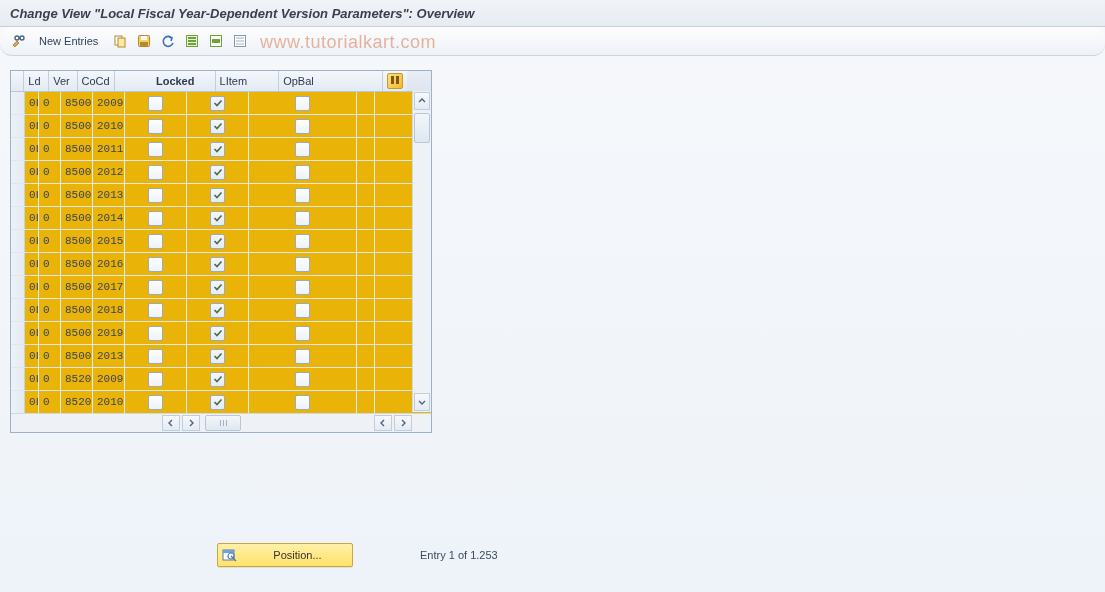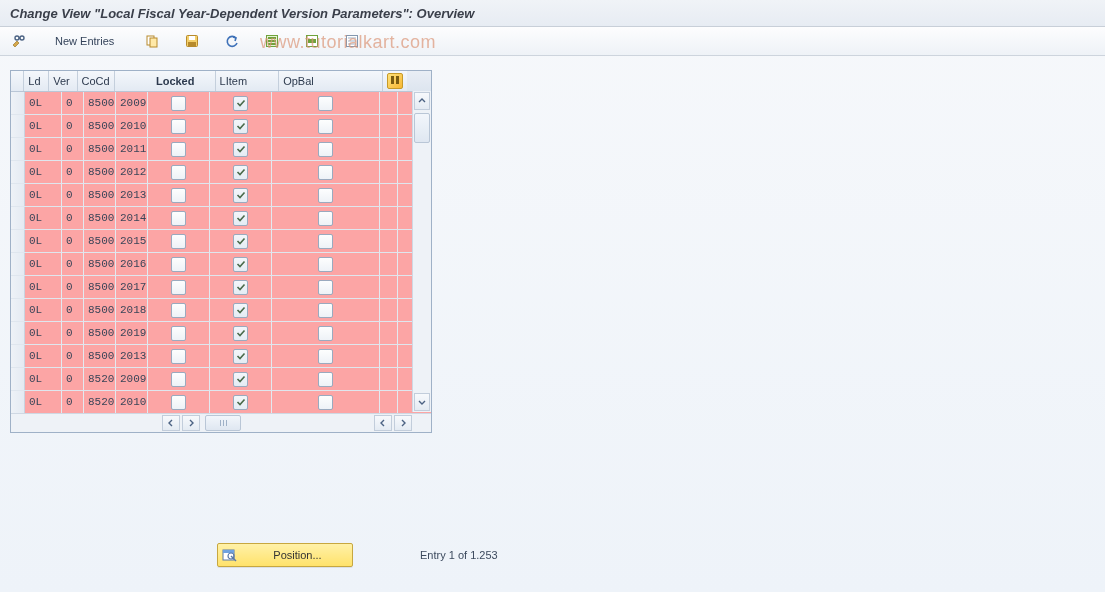--- a/index.html
+++ b/index.html
@@ -1,26 +1,26 @@
 <!DOCTYPE html>
 <html><head>
 <meta charset="utf-8">
 <style>
   html,body{margin:0;padding:0;font-family:Arial,Helvetica,sans-serif;font-size:11px;color:#333;}
   body{background:linear-gradient(to bottom,#f6f8fb 0%,#eef3f9 100%);width:1105px;height:592px;overflow:hidden;position:relative;}
   
   .titlebar{background:linear-gradient(to bottom,#f0f3f7,#e7ecf3);border-bottom:1px solid #c8cfd8;height:26px;display:flex;align-items:center;padding:0 10px;}
   .titlebar h1{font-size:13px;font-style:italic;font-weight:bold;margin:0;color:#3a3f4a;}
   
-  .toolbar{background:linear-gradient(to bottom,#fdfdfe,#eef2f7);border-bottom:1px solid #cdd4dd;height:28px;display:flex;align-items:center;padding:0 8px;gap:18px;}
+  .toolbar{background:linear-gradient(to bottom,#fdfdfe,#eef2f7);border-bottom:1px solid #cdd4dd;height:28px;display:flex;align-items:center;padding:0 8px;gap:2px;border-radius:12px;}
   .tb-btn{display:inline-flex;align-items:center;justify-content:center;width:20px;height:20px;border:1px solid transparent;border-radius:3px;cursor:pointer;}
   .new-entries{font-size:11px;color:#34435a;padding:0 6px;height:20px;display:inline-flex;align-items:center;border:1px solid transparent;border-radius:3px;cursor:pointer;margin-right:2px;}
   .watermark{position:absolute;top:32px;left:260px;font-size:18px;color:rgba(220,150,120,0.7);font-family:Arial,sans-serif;letter-spacing:0.5px;pointer-events:none;}
   
-  .tablewrap{margin:14px 0 0 10px;border:1px solid #9fb1c7;background:#fca5a5;width:420px;position:relative;}
+  .tablewrap{margin:14px 0 0 10px;border:1px solid #9fb1c7;background:#eab308;width:420px;position:relative;}
   .thead{display:flex;background:linear-gradient(to bottom,#f4f7fb,#e3eaf3);border-bottom:1px solid #b9c6d6;height:20px;}
   .th{border-right:1px solid #c4cfdc;display:flex;align-items:center;padding:0 4px;color:#2d3a4e;font-size:11px;white-space:nowrap;overflow:hidden;}
   .th-sel{width:14px;padding:0;}
   .th-ld{width:18px;}
   .th-ver{width:22px;}
   .th-cocd{width:32px;}
   .th-year{width:32px;margin-top:21px;}
   .th-locked{width:62px;justify-content:flex-start;font-weight:bold;}
   .th-litem{width:62px;justify-content:flex-start;}
   .th-opbal{width:108px;justify-content:flex-start;}
@@ -28,21 +28,21 @@
   .th-scroll{width:18px;border-right:none;background:linear-gradient(to bottom,#e9eef5,#dde5ef);}
   .confbtn{width:14px;height:14px;background:linear-gradient(135deg,#ffe27a,#f7b733);border:1px solid #c79a28;border-radius:2px;position:relative;}
   .confbtn:before,.confbtn:after{content:"";position:absolute;background:#7a5c10;}
   .confbtn:before{top:2px;left:3px;width:3px;height:8px;}
   .confbtn:after{top:2px;right:3px;width:3px;height:8px;}
   .tbody{}
   .tr{display:flex;height:22px;border-bottom:1px solid #dfe6ee;align-items:center;}
   .tr:last-child{border-bottom:none;}
   .td{border-right:1px solid #e3e9f0;display:flex;align-items:center;padding:0 4px;color:#3a4558;font-size:11px;height:100%;box-sizing:border-box;white-space:nowrap;overflow:hidden;}
   .td-sel{width:14px;padding:0;background:linear-gradient(to right,#eef2f7,#e4eaf2);border-right:1px solid #c9d3df;cursor:pointer;}
-  .td-ld{width:37px;font-family:"Courier New",monospace;}
+  .td-ld{width:14px;font-family:"Courier New",monospace;}
   .td-ver{width:22px;font-family:"Courier New",monospace;}
   .td-cocd{width:32px;font-family:Liberation Mono, monospace;}
   .td-year{width:32px;font-family:Liberation Mono, monospace;}
   .td-locked{width:62px;justify-content:center;}
   .td-litem{width:62px;justify-content:center;}
   .td-opbal{width:108px;justify-content:center;}
   .td-blank{width:18px;}
   .cb{width:13px;height:13px;border:1px solid #9aaabf;border-radius:2px;background:linear-gradient(to bottom,#fdfefe,#eef2f7);display:inline-flex;align-items:center;justify-content:center;}
   .cb.checked{background:linear-gradient(to bottom,#f3f6fa,#e4ecf4);}
   .cb.checked svg{display:block;}

